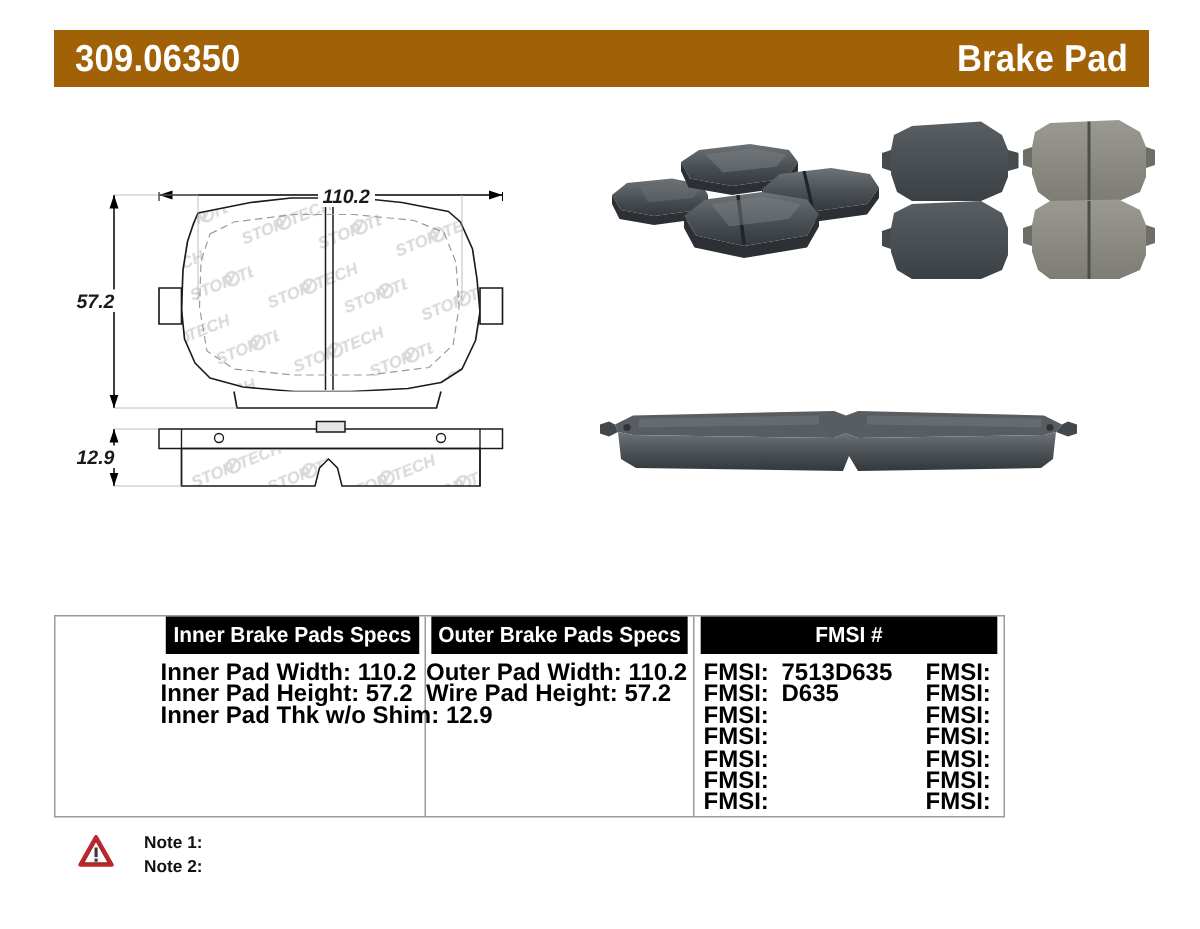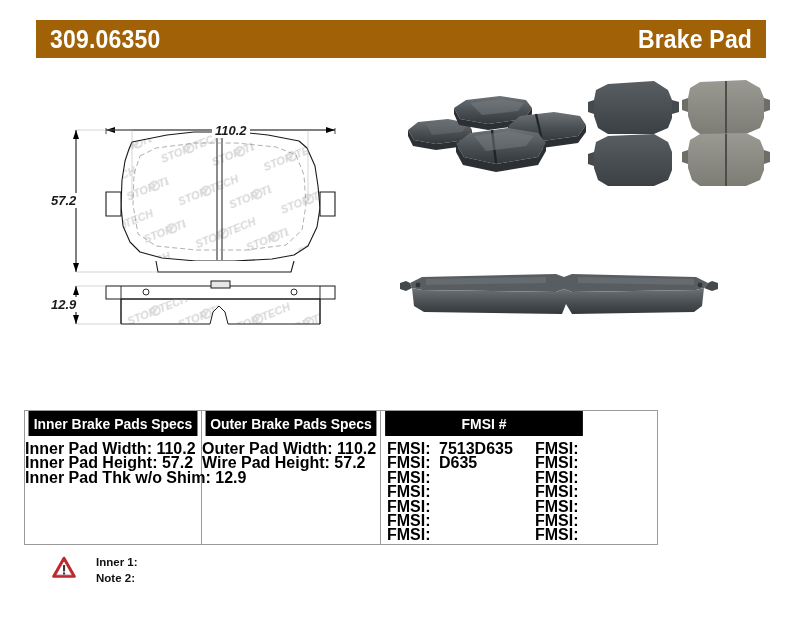--- a/index.html
+++ b/index.html
@@ -69,27 +69,28 @@
     position: absolute;
     left: 396px;
     top: 78px;
     width: 376px;
     height: 270px;
   }
 
   
   #spec-table {
     position: absolute;
-    left: 24px;
+    left: 36px;
     top: 410px;
     width: 634px;
     height: 135px;
     border: 1px solid #9a9a9a;
     box-sizing: border-box;
     display: flex;
+    justify-content: flex-end;
   }
   .tcol {
     position: relative;
     box-sizing: border-box;
     border-right: 1px solid #9a9a9a;
     display: flex;
     flex-direction: column;
   }
   .tcol:last-child { border-right: none; }
   .tcol-inner  { width: 177px; }
@@ -476,16 +477,16 @@
 <div id="notes-area">
   <span id="warn-icon">
     <svg width="24" height="22" viewBox="0 0 24 22">
       <path d="M12 2 L22.5 20.5 L1.5 20.5 Z" fill="#ffffff" stroke="#c0272d" stroke-width="2.6" stroke-linejoin="round"></path>
       <path d="M12 4.6 L20.2 19.2 L3.8 19.2 Z" fill="#ffffff" stroke="#9e1f24" stroke-width="0.8" stroke-linejoin="round"></path>
       <rect x="11" y="9" width="2.1" height="6.4" fill="#3a3a3a"></rect>
       <rect x="11" y="16.4" width="2.1" height="2.1" fill="#3a3a3a"></rect>
     </svg>
   </span>
   <div id="note-list">
-    <div class="note-row">Inner 1:</div>
+    <div class="note-row">Note 1:</div>
     <div class="note-row">Note 2:</div>
   </div>
 </div>
 
 </body></html>

